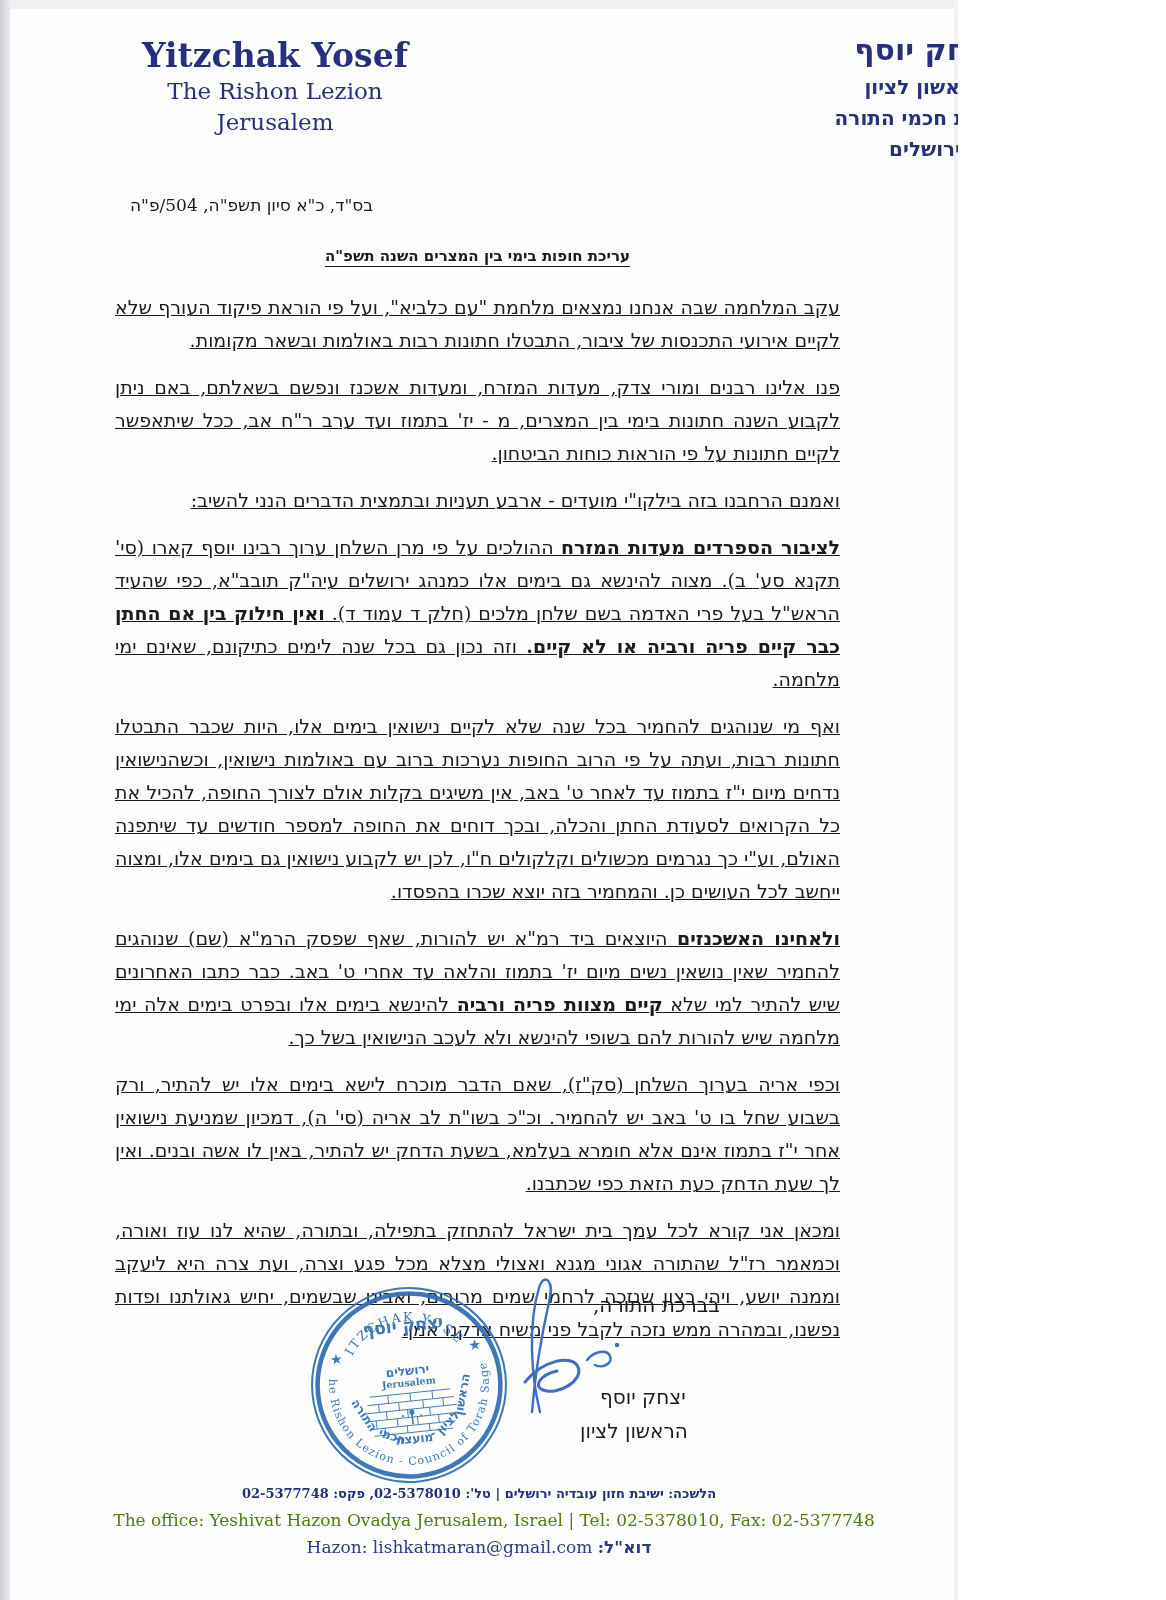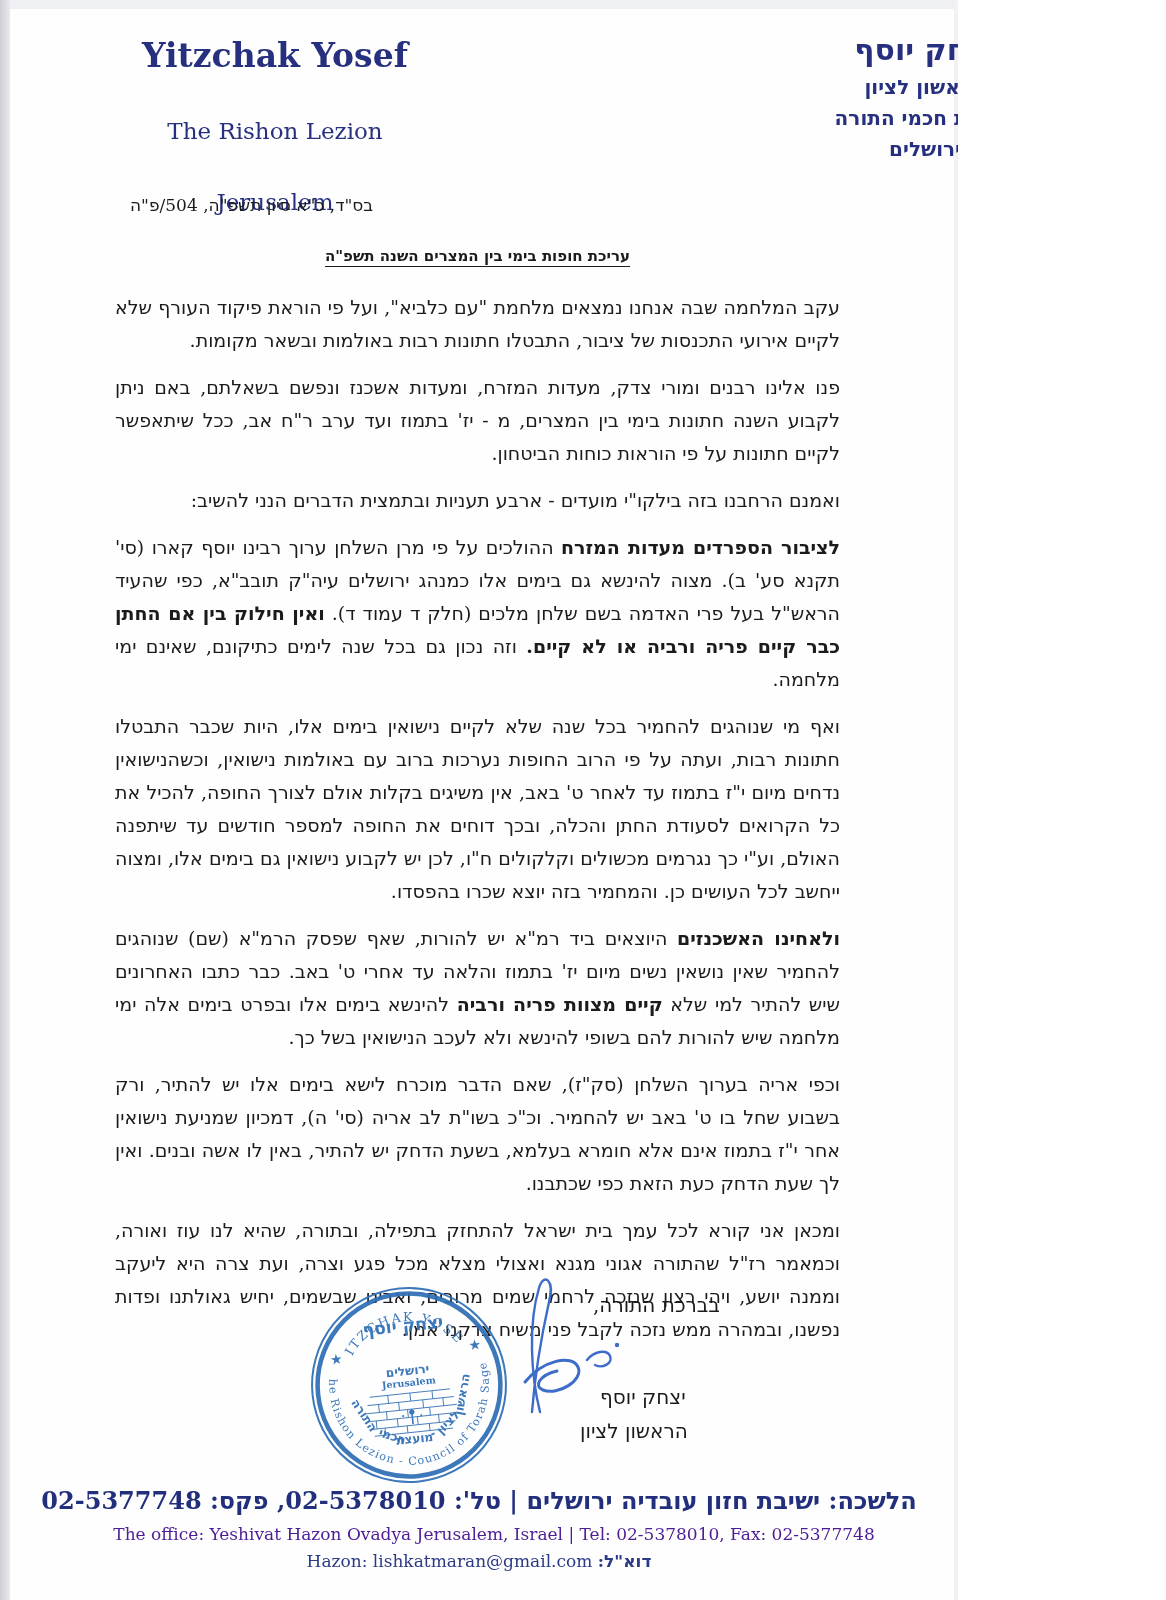--- a/index.html
+++ b/index.html
@@ -6,32 +6,32 @@
   .page{position:relative;width:958px;height:1600px;background:#fefefe;overflow:hidden;
         font-family:"DejaVu Serif","DejaVu Sans",serif;}
   .edge-left{position:absolute;left:0;top:0;width:10px;height:1600px;
         background:linear-gradient(to right,#cfcfd6,#e9e9ee);}
   .edge-top{position:absolute;left:10px;top:0;right:0;height:9px;background:#eef0f3;}
   .edge-right{position:absolute;right:0;top:0;width:4px;height:1600px;background:#f2f2f5;}
 
   
   .hdr-en{position:absolute;left:110px;top:36px;width:330px;text-align:center;color:#26307f;}
   .hdr-en .name{font-size:33px;font-weight:bold;line-height:40px;}
-  .hdr-en .sub{font-size:23px;line-height:31px;margin-top:40px;}
+  .hdr-en .sub{font-size:23px;line-height:31px;}
   .hdr-he{position:absolute;left:775px;top:28px;width:300px;text-align:center;color:#26307f;direction:rtl;}
   .hdr-he .name{font-size:30px;font-weight:bold;line-height:44px;}
   .hdr-he .sub{font-size:20px;font-weight:bold;line-height:31px;}
 
   .dateline{position:absolute;left:130px;top:195px;direction:rtl;font-size:17px;color:#1b1b1d;}
 
   
   .doc-body{position:absolute;left:115px;right:118px;top:247px;direction:rtl;color:#1b1b1d;}
   .doc-title{text-align:center;font-size:15px;font-weight:bold;
         text-decoration:underline;text-underline-offset:5px;margin:0 0 26px 0;}
-  .para{font-size:19px;line-height:33px;text-align:justify;margin:0 0 14px 0;}
+  .para{font-size:19px;line-height:33px;text-align:justify;margin:0 0 14px 0;text-decoration:underline;}
   .para .b{font-weight:bold;}
   .para .sm{font-size:19px;}
 
   
   .blessing{position:absolute;left:593px;top:1293px;direction:rtl;font-size:20px;color:#1b1b1d;}
   .sig-name{position:absolute;left:600px;top:1385px;direction:rtl;font-size:20px;color:#1b1b1d;}
   .sig-role{position:absolute;left:580px;top:1419px;direction:rtl;font-size:20px;color:#1b1b1d;}
   .signature{position:absolute;left:495px;top:1272px;width:160px;height:150px;}
   .signature path{stroke:#3e6cc9;fill:none;stroke-linecap:round;}
 
@@ -43,22 +43,22 @@
   .st-top-en{font-size:12.5px;letter-spacing:2px;}
   .st-star{font-size:14px;}
   .st-city-he{font-family:"DejaVu Sans",sans-serif;font-weight:bold;font-size:12px;}
   .st-city-en{font-weight:bold;font-size:9.5px;}
   .st-ring-en{font-size:11px;letter-spacing:1.2px;}
   .st-ring-he-word{font-family:"DejaVu Sans",sans-serif;font-weight:bold;font-size:12px;}
   .st-stroke{stroke:#2f6eb5;fill:none;}
 
   
   .footer{position:absolute;left:0;right:0;top:1486px;text-align:center;}
-  .f-he{direction:rtl;font-size:24px;font-weight:bold;color:#222f7d;margin-bottom:9px;}
-  .f-en{font-size:17px;color:#4c1d95;margin-bottom:7px;margin-left:30px;}
+  .f-he{direction:rtl;font-size:13px;font-weight:bold;color:#222f7d;margin-bottom:9px;}
+  .f-en{font-size:17px;color:#4d7c0f;margin-bottom:7px;margin-left:30px;}
   .f-email{font-size:17px;color:#2b3a86;}
   .f-email .he{font-weight:bold;}
 </style>
 </head>
 <body>
 
 <div class="page">
   <div class="edge-left"></div>
   <div class="edge-top"></div>
   <div class="edge-right"></div>

